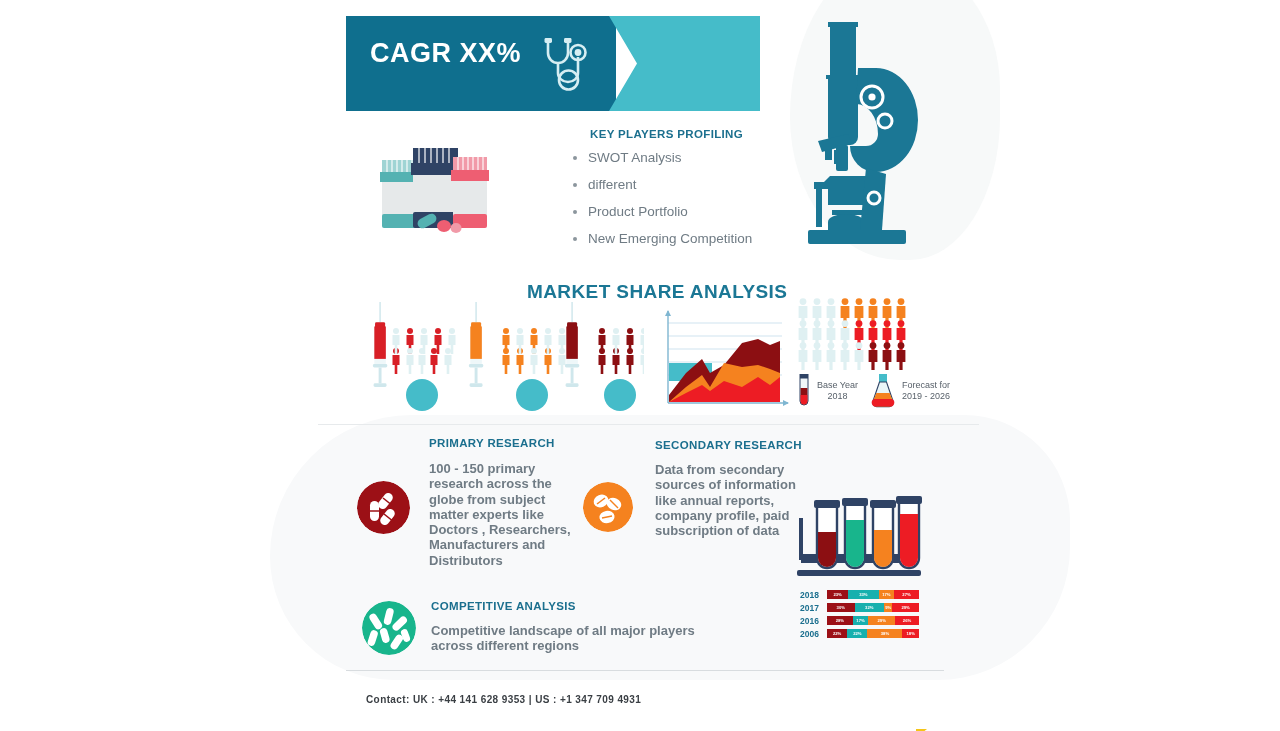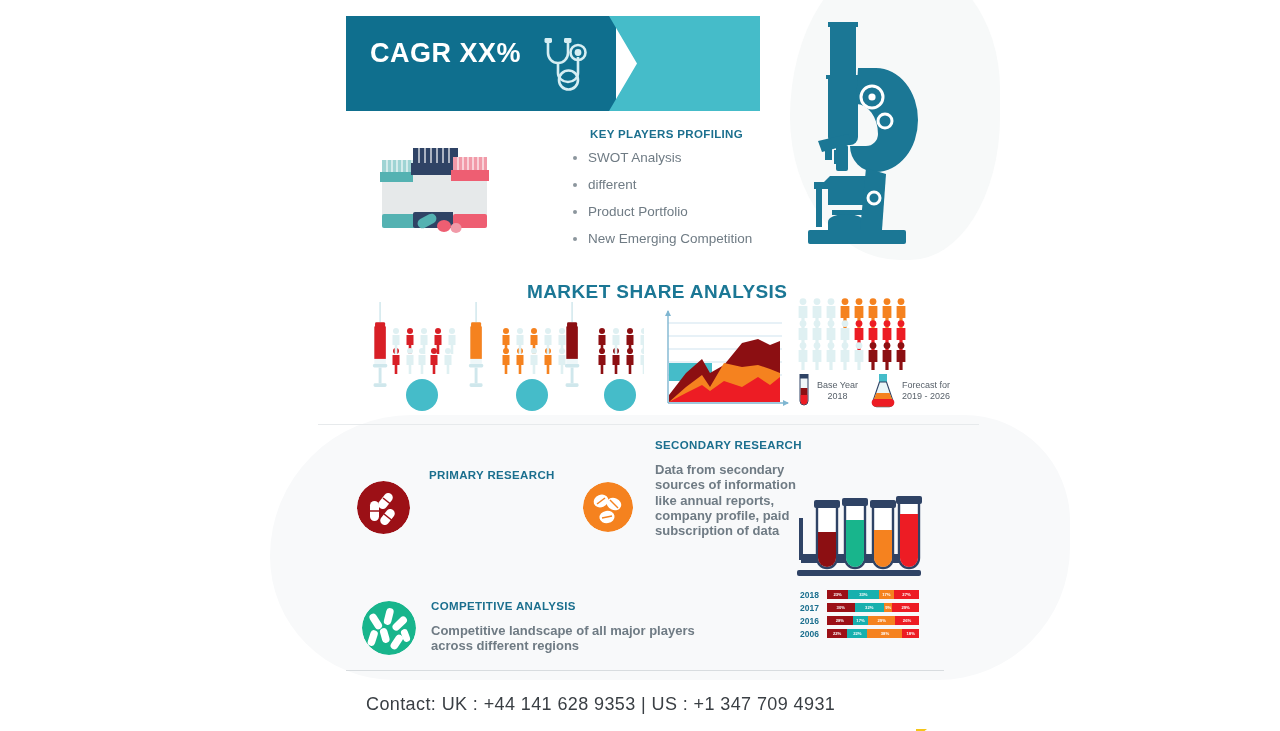--- a/index.html
+++ b/index.html
@@ -57,22 +57,22 @@
 
   .tubes{position:absolute;left:795px;top:492px;}
   .yearbars{position:absolute;left:800px;top:589px;}
   .yb-row{display:flex;align-items:center;height:11px;margin-bottom:2px;}
   .yb-label{width:27px;color:#1b6f8e;font-size:8.5px;font-weight:bold;text-align:left;}
   .yb-track{display:flex;height:9px;width:92px;overflow:hidden;}
   .yb-seg{display:flex;align-items:center;justify-content:center;color:#fff;font-size:4.2px;
       font-weight:bold;line-height:9px;overflow:hidden;}
 
   
-  .contact{position:absolute;left:366px;top:694px;color:#3a3f44;font-size:18px;
-     font-weight:normal;letter-spacing:.4px;}
+  .contact{position:absolute;left:366px;top:694px;color:#3a3f44;font-size:10px;
+     font-weight:bold;letter-spacing:.4px;}
   .logo{position:absolute;left:836px;top:688px;margin-top:44px;}
   .logo .l1{font-size:15.5px;font-weight:bold;letter-spacing:-.2px;}
   .logo .l1 .fu{color:#3c2a86;}
   .logo .l1 .wi{color:#2d2d2d;}
   .logo .l2{font-size:4.6px;color:#8a8f94;letter-spacing:.5px;margin-top:1px;}
   .logo .flag{position:absolute;right:-9px;top:-3px;width:0;height:0;
      border-left:11px solid #f5c518;border-bottom:9px solid transparent;}
 </style>
 </head>
 <body>
@@ -366,21 +366,22 @@
       <rect x="13" y="20" width="9" height="20" rx="4.5"></rect>
       <rect x="24" y="11" width="9" height="18" rx="4.5" transform="rotate(38 28.5 20)"></rect>
       <rect x="26" y="27" width="9" height="18" rx="4.5" transform="rotate(38 30.5 36)"></rect>
     </g>
     <g stroke="#9c1016" stroke-width="1.6">
       <line x1="13" y1="30" x2="22" y2="30"></line>
       <line x1="26" y1="17" x2="36" y2="25"></line>
       <line x1="27" y1="33" x2="37" y2="41"></line>
     </g>
   </svg>
-  <div class="rs-title" style="left:429px;top:437px;margin-top:32px;">PRIMARY RESEARCH</div>
+  <div class="rs-title" style="left:429px;top:437px;">PRIMARY RESEARCH</div>
+  <div class="rs-body" style="left:429px;top:461px;width:158px;">100 - 150 primary research across the globe from subject matter experts like Doctors , Researchers, Manufacturers and Distributors</div>
 
   <svg class="icon-circle" style="left:583px;top:482px;" width="50" height="50" viewBox="0 0 50 50">
     <circle cx="25" cy="25" r="25" fill="#f5821f"></circle>
     <g fill="#ffffff">
       <ellipse cx="18" cy="19" rx="7.6" ry="6.2" transform="rotate(-22 18 19)"></ellipse>
       <ellipse cx="31" cy="22" rx="7.4" ry="6" transform="rotate(22 31 22)"></ellipse>
       <ellipse cx="24" cy="35" rx="7.6" ry="6.2" transform="rotate(-10 24 35)"></ellipse>
     </g>
     <g stroke="#f5821f" stroke-width="1.5">
       <line x1="14" y1="22" x2="22" y2="16"></line>

